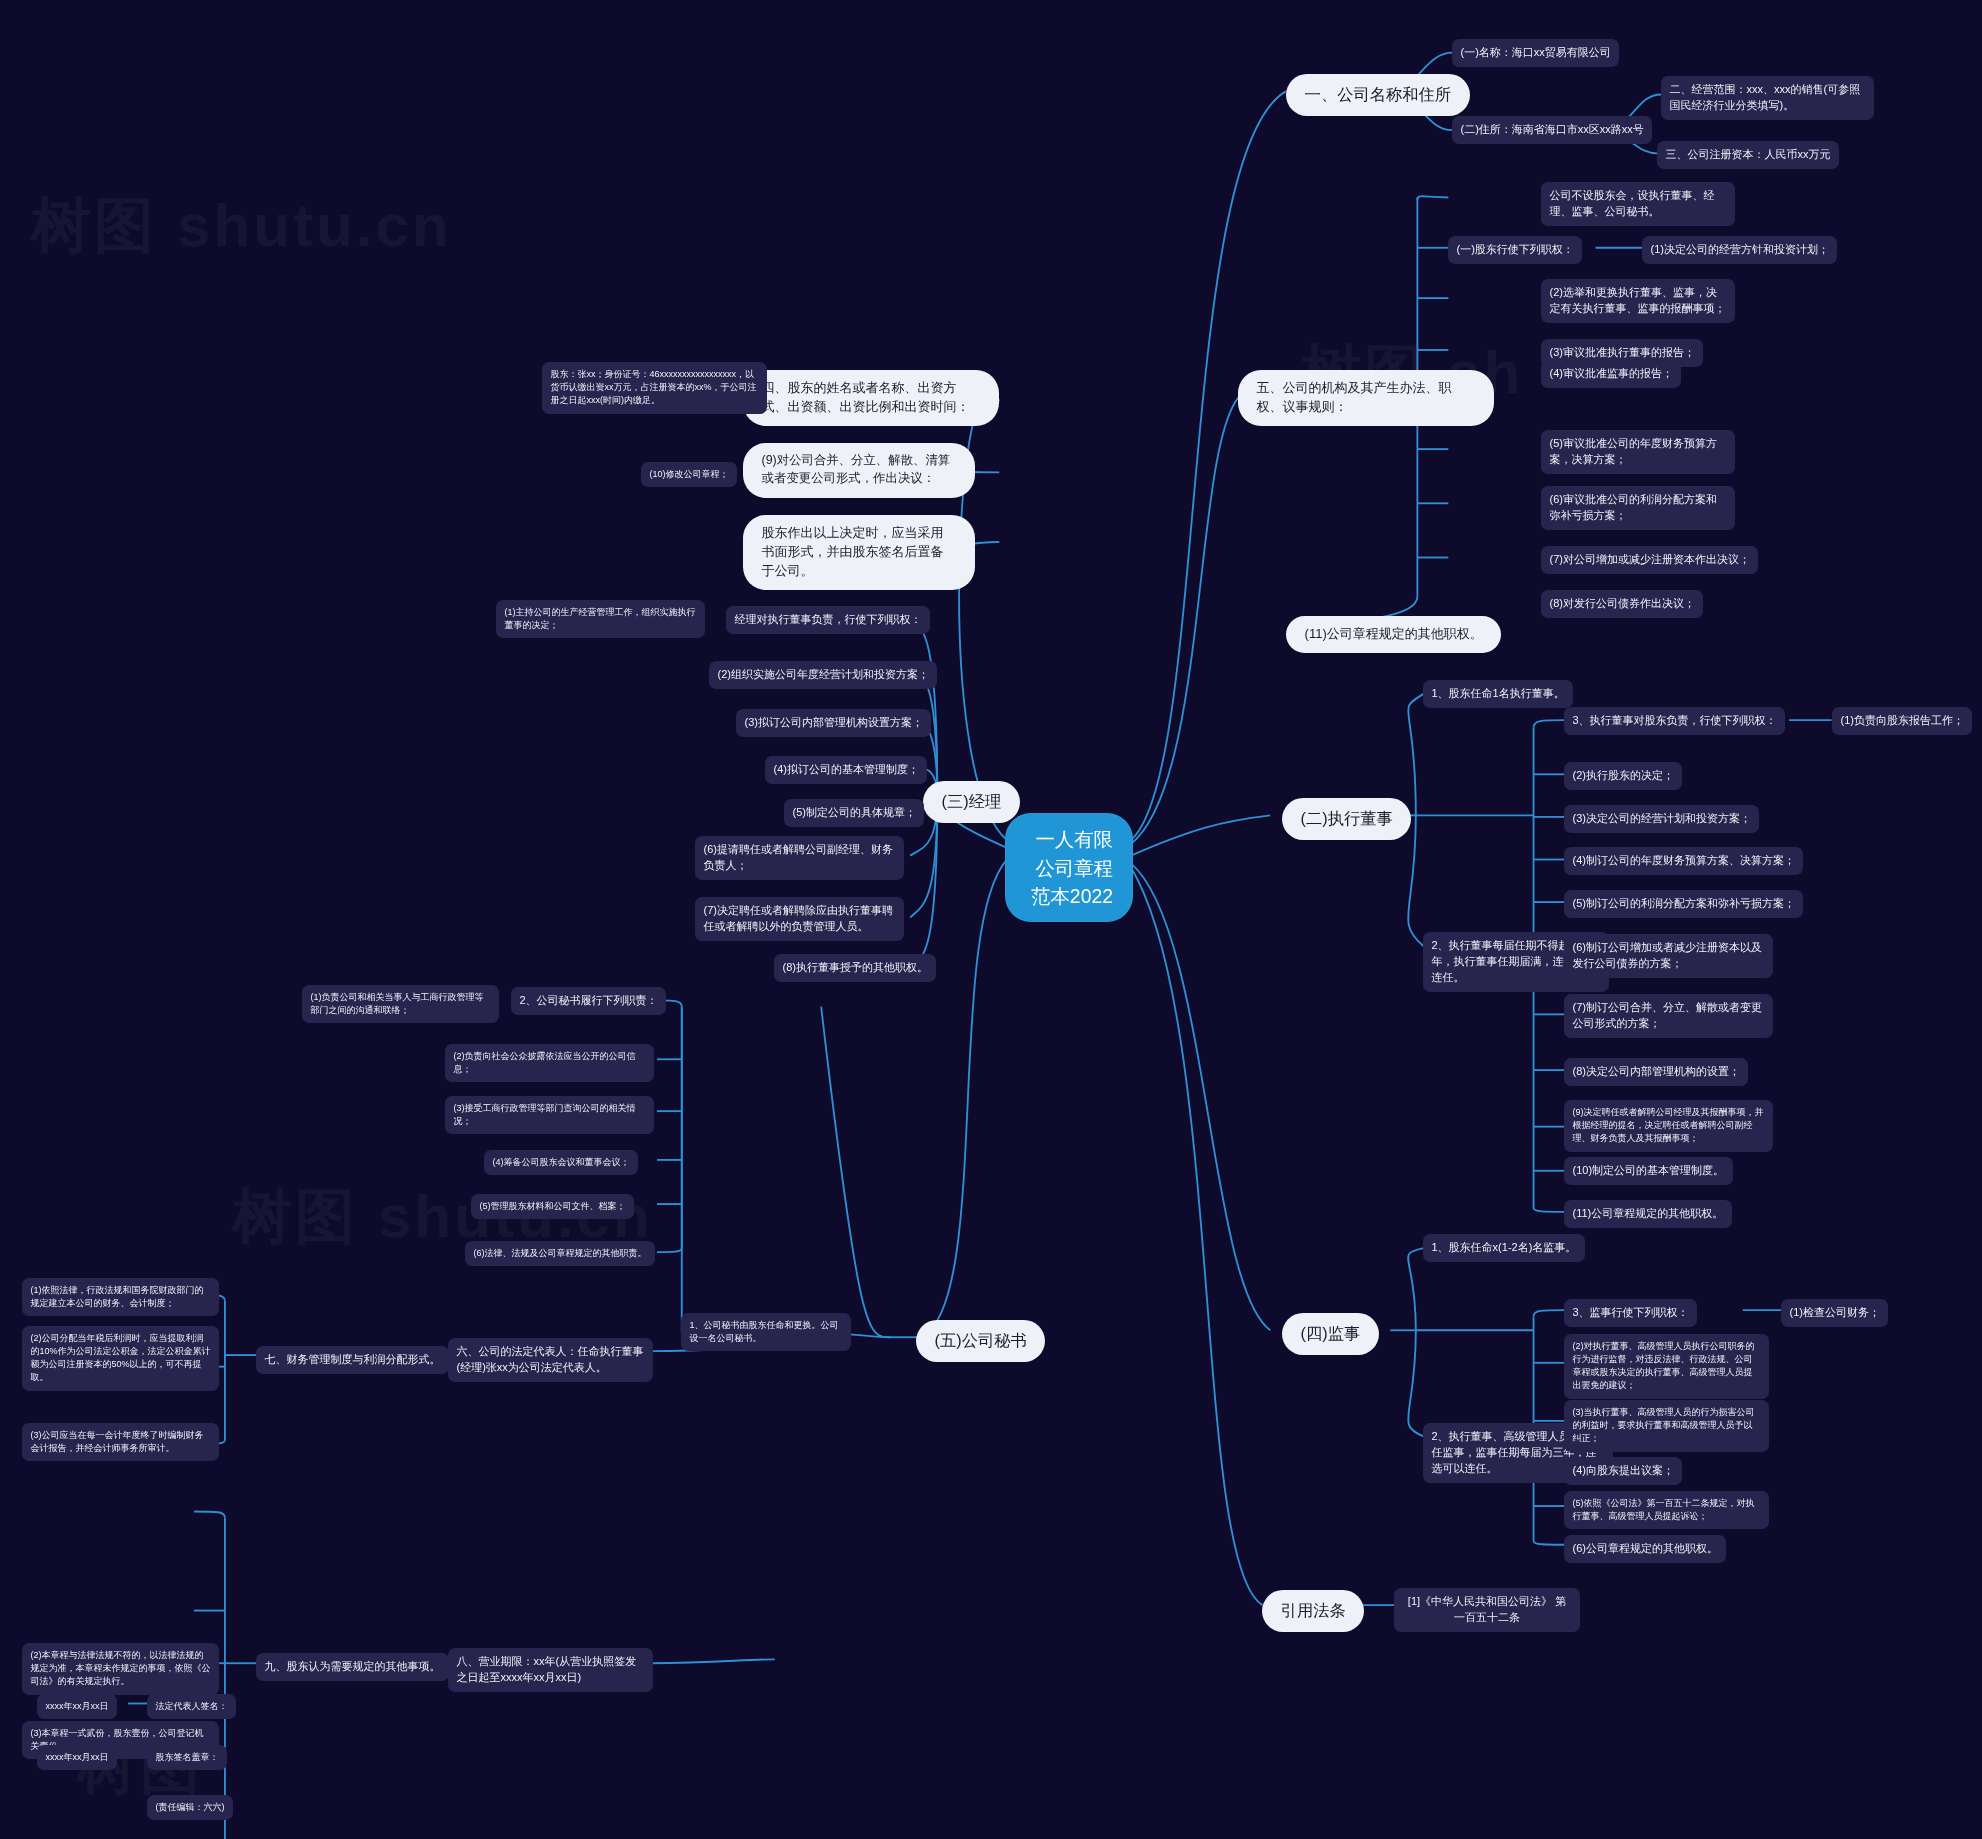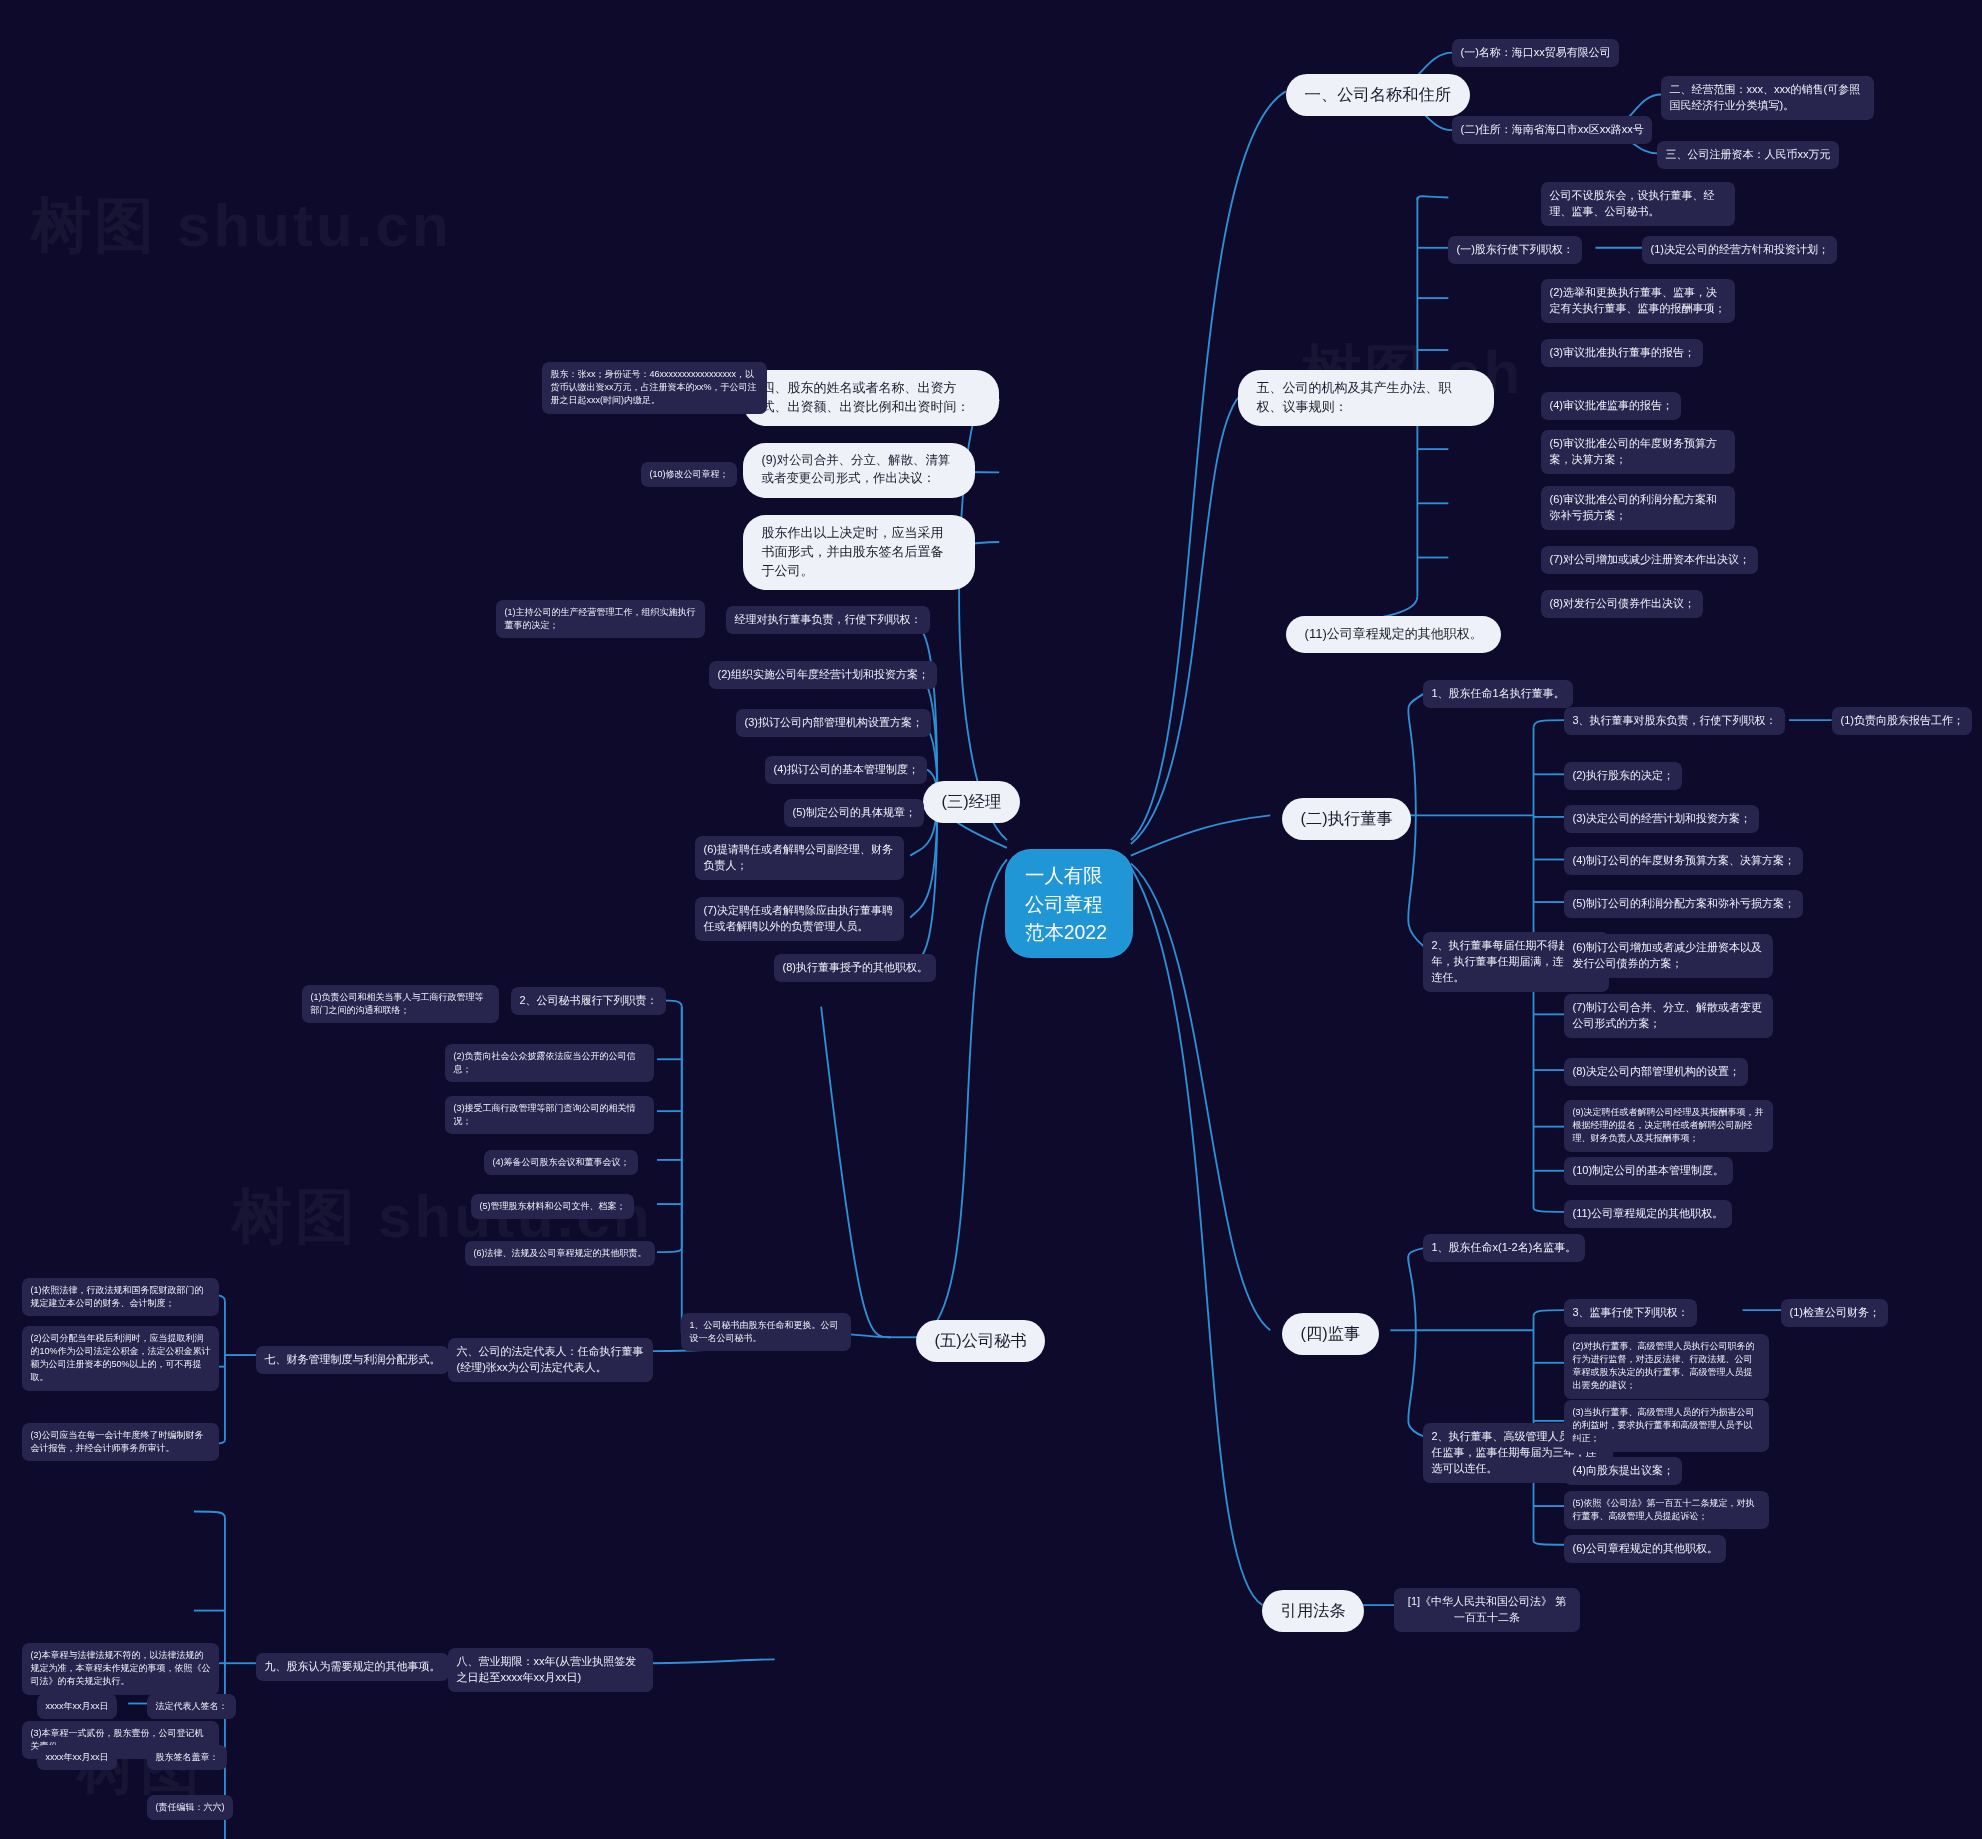--- a/index.html
+++ b/index.html
@@ -2,22 +2,22 @@
 <html style="font-size:12.4px"><head>
 <meta charset="utf-8">
 <style>
   html,body{margin:0;padding:0;background:#0d0a2b;}
   body{font-family:"Liberation Sans","DejaVu Sans",sans-serif;}
   #canvas{position:relative;width:1983px;height:1839px;background:#0d0a2b;overflow:hidden;}
   .wm{position:absolute;color:rgba(255,255,255,.045);font-size:60px;font-weight:700;letter-spacing:3.1px;pointer-events:none;user-select:none;white-space:nowrap;}
   svg.links{position:absolute;left:0;top:0;width:1983px;height:1839px;pointer-events:none;}
   .node{position:absolute;box-sizing:border-box;color:#fff;line-height:1.45;}
   
-  .root{background:#2196d6;border-radius:26px;color:#fff;font-size:19.4px;text-align:left;
-        padding:12.4px 20px;box-shadow:0 0 0 0.8px rgba(255,255,255,.06) inset;margin-top:36px;}
+  .root{background:#2196d6;border-radius:26px;color:#fff;font-size:19.4px;text-align:right;
+        padding:12.4px 20px;box-shadow:0 0 0 0.8px rgba(255,255,255,.06) inset;}
   
   .l1{background:#eef1f8;color:#1b1b2c;border-radius:23px;font-size:16.3px;padding:9.3px 18.6px;}
   
   .l2{background:#27254e;border-radius:7px;font-size:11px;padding:6.2px 8.5px;color:#f2f3fa;}
   .tiny{font-size:9px;}
 </style>
 </head>
 <body>
 
 <div id="canvas">
@@ -171,21 +171,21 @@
   <div class="node l1" style="left:743px;top:443px;width:232px;font-size:12.4px;">(9)对公司合并、分立、解散、清算或者变更公司形式，作出决议：</div>
   <div class="node l2 tiny" style="left:641px;top:462px;">(10)修改公司章程；</div>
   <div class="node l1" style="left:743px;top:515px;width:232px;font-size:13px;">股东作出以上决定时，应当采用书面形式，并由股东签名后置备于公司。</div>
 
   <div class="node l1" style="left:1238px;top:370px;width:256px;font-size:13px;">五、公司的机构及其产生办法、职权、议事规则：</div>
   <div class="node l2" style="left:1541px;top:182px;width:194px;">公司不设股东会，设执行董事、经理、监事、公司秘书。</div>
   <div class="node l2" style="left:1448px;top:236px;">(一)股东行使下列职权：</div>
   <div class="node l2" style="left:1642px;top:236px;">(1)决定公司的经营方针和投资计划；</div>
   <div class="node l2" style="left:1541px;top:279px;width:194px;">(2)选举和更换执行董事、监事，决定有关执行董事、监事的报酬事项；</div>
   <div class="node l2" style="left:1541px;top:339px;">(3)审议批准执行董事的报告；</div>
-  <div class="node l2" style="left:1541px;top:392px;">(4)审议批准监事的报告；</div>
+  <div class="node l2" style="left:1541px;top:360px;">(4)审议批准监事的报告；</div>
   <div class="node l2" style="left:1541px;top:430px;width:194px;">(5)审议批准公司的年度财务预算方案，决算方案；</div>
   <div class="node l2" style="left:1541px;top:486px;width:194px;">(6)审议批准公司的利润分配方案和弥补亏损方案；</div>
   <div class="node l2" style="left:1541px;top:546px;">(7)对公司增加或减少注册资本作出决议；</div>
   <div class="node l2" style="left:1541px;top:590px;">(8)对发行公司债券作出决议；</div>
   <div class="node l1" style="left:1286px;top:616px;font-size:13px;">(11)公司章程规定的其他职权。</div>
 
   <div class="node l1" style="left:1282px;top:798px;">(二)执行董事</div>
   <div class="node l2" style="left:1423px;top:680px;">1、股东任命1名执行董事。</div>
   <div class="node l2" style="left:1423px;top:932px;width:186px;">2、执行董事每届任期不得超过三年，执行董事任期届满，连选可以连任。</div>
 

